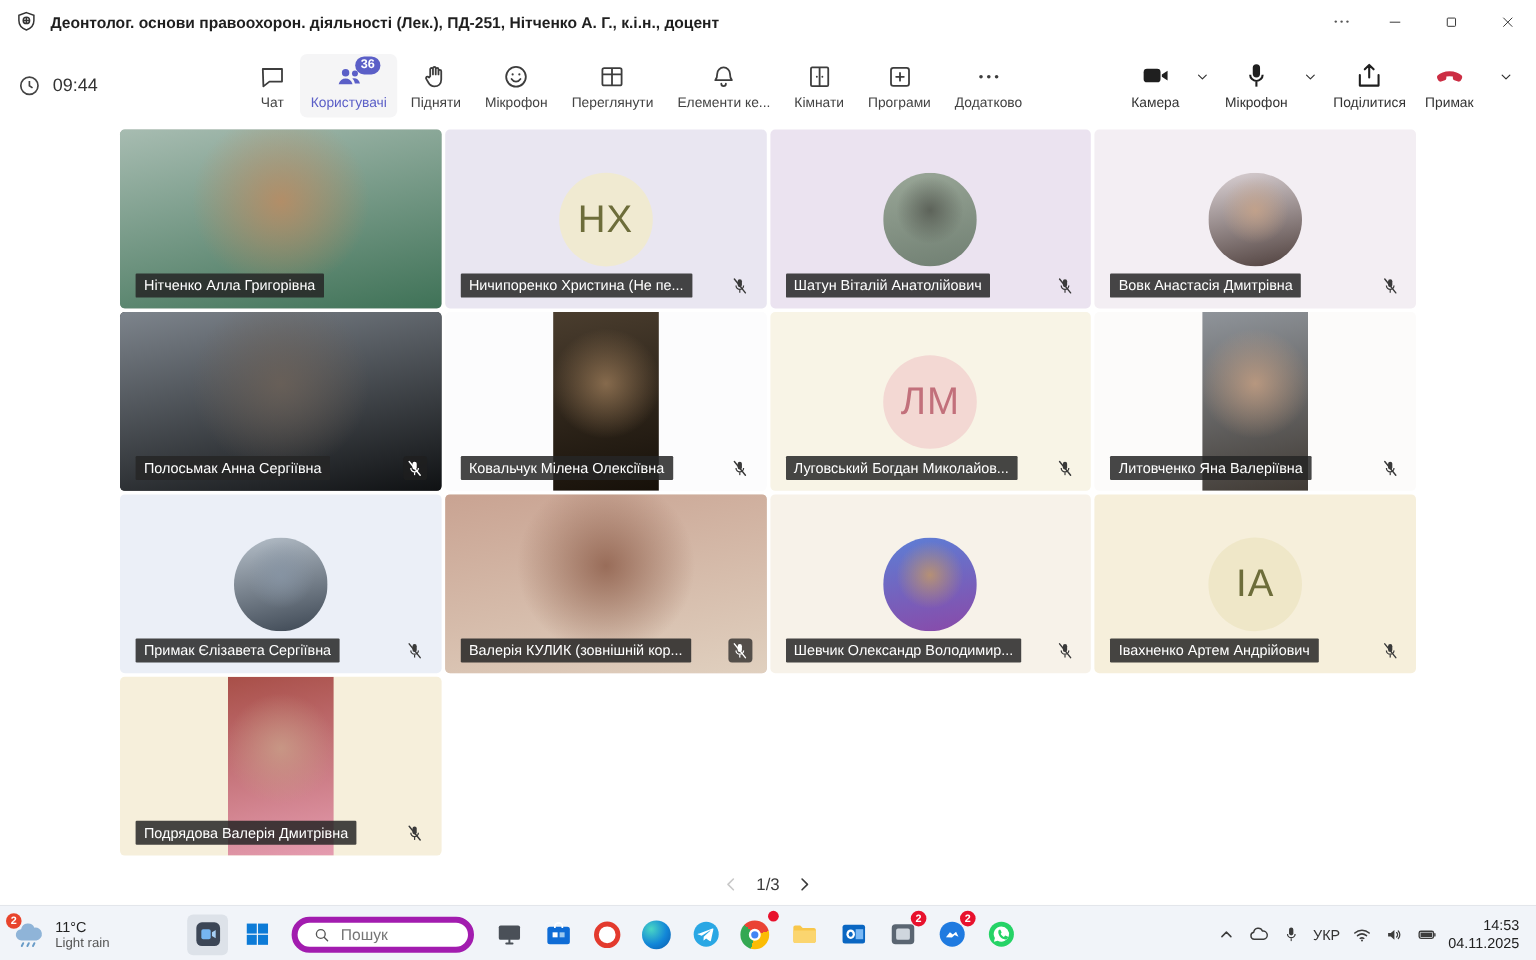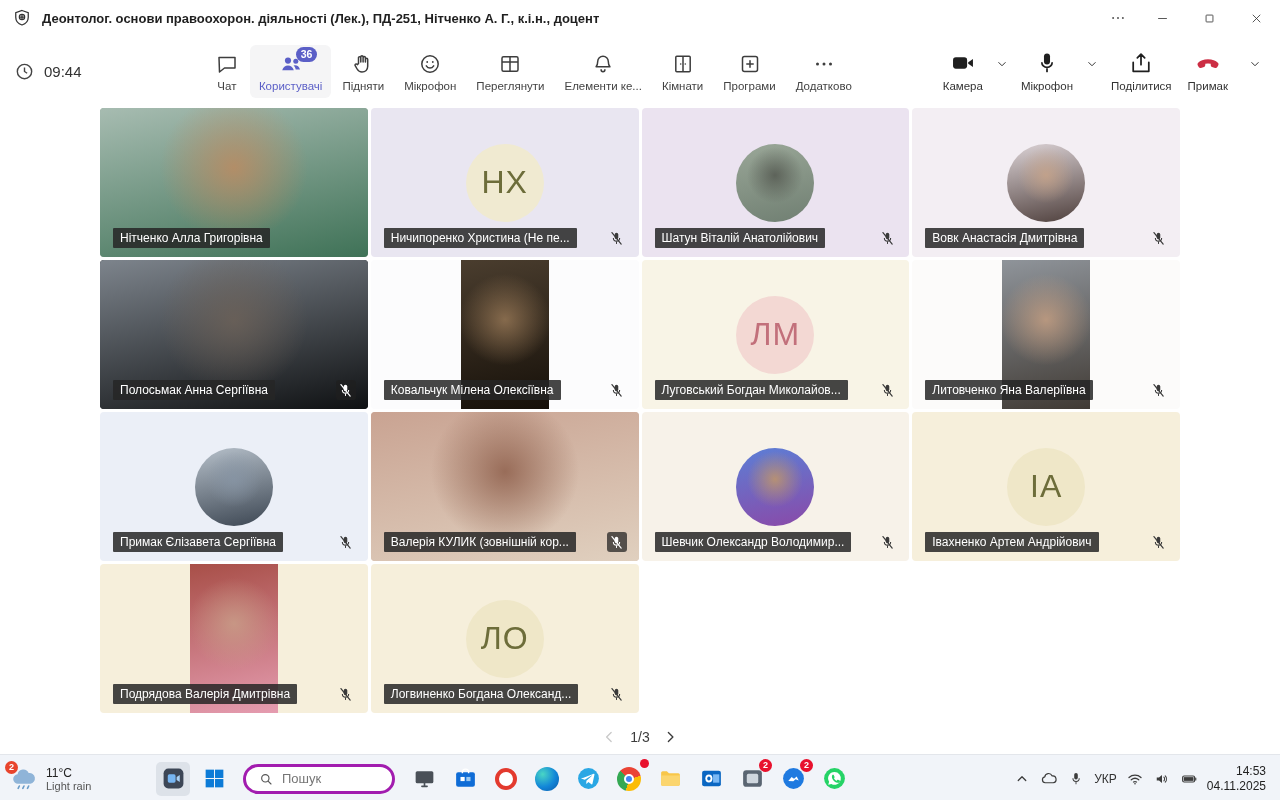--- a/index.html
+++ b/index.html
@@ -73,21 +73,21 @@
   .tb-app{position:relative;width:34px;height:34px;border-radius:5px;display:flex;align-items:center;justify-content:center;}
   .tb-app.active{background:#dde2e9;}
   .glyph{display:flex;align-items:center;justify-content:center;width:26px;height:26px;}
   .glyph svg{width:25px;height:25px;}
   .app-badge{position:absolute;top:-3px;right:-3px;background:#e8112d;color:#fff;font-size:9px;line-height:13px;min-width:13px;text-align:center;border-radius:7px;padding:0 2px;font-weight:bold;}
   .app-badge.dot{min-width:9px;width:9px;height:9px;line-height:9px;padding:0;border-radius:50%;}
   .g-opera{width:22px;height:22px;border:4px solid #e33a2e;border-radius:50%;background:#fff;display:block;}
   .g-edge{width:24px;height:24px;border-radius:50%;background:radial-gradient(circle at 32% 30%,#49d6c5,#1286d8 55%,#0a58a8);display:block;}
   .g-chrome{width:24px;height:24px;border-radius:50%;background:conic-gradient(from -45deg,#ea4335 0 120deg,#fbbc05 120deg 240deg,#34a853 240deg 360deg);display:flex;align-items:center;justify-content:center;}
   .g-chrome i{width:10px;height:10px;border-radius:50%;background:#4285f4;border:2px solid #fff;display:block;}
-  .search{display:flex;align-items:center;gap:8px;background:#fff;border:3px solid #a21caf;border-radius:16px;height:30px;width:152px;padding:0 12px;margin:0 6px;}
+  .search{display:flex;align-items:center;gap:8px;background:#fff;border:5px solid #a21caf;border-radius:16px;height:30px;width:152px;padding:0 12px;margin:0 6px;}
   .search .s-ic{width:16px;height:16px;color:#555;}
   .search .s-ic svg{width:16px;height:16px;}
   .search input{border:none;outline:none;font-size:13px;color:#333;width:100%;background:transparent;font-family:inherit;}
   .tray{margin-left:auto;display:flex;align-items:center;gap:9px;padding-right:4px;}
   .tray-ic{width:18px;height:18px;color:#3c3c3c;display:flex;align-items:center;justify-content:center;}
   .tray-ic svg{width:18px;height:18px;}
   .lang{font-size:12px;color:#333;}
   .clockbox{text-align:right;font-size:12px;color:#222;line-height:1.25;}
 </style>
 </head>
@@ -413,32 +413,20 @@
           <div class="name-label">Подрядова Валерія Дмитрівна</div>
           <span class="mic mic-dark">
             <svg viewBox="0 0 24 24" fill="currentColor">
               <rect x="9.5" y="3.8" width="5" height="9.4" rx="2.5"></rect>
               <path d="M6.8 11.3a5.2 5.2 0 0 0 10.4 0h-1.5a3.7 3.7 0 0 1-7.4 0z"></path>
               <rect x="11.3" y="16.3" width="1.4" height="3.4"></rect>
               <path d="M5.6 3.6l13 16.2" stroke="currentColor" stroke-width="1.7" stroke-linecap="round"></path>
             </svg>
           </span>
         </div>
-        <div class="tile kind-initials" style="background: rgb(246, 239, 219);">
-          <div class="avatar initials" style="background:#efe7c8;color:#6d6d3a">ЛО</div>
-          <div class="name-label">Логвиненко Богдана Олександ...</div>
-          <span class="mic mic-dark">
-            <svg viewBox="0 0 24 24" fill="currentColor">
-              <rect x="9.5" y="3.8" width="5" height="9.4" rx="2.5"></rect>
-              <path d="M6.8 11.3a5.2 5.2 0 0 0 10.4 0h-1.5a3.7 3.7 0 0 1-7.4 0z"></path>
-              <rect x="11.3" y="16.3" width="1.4" height="3.4"></rect>
-              <path d="M5.6 3.6l13 16.2" stroke="currentColor" stroke-width="1.7" stroke-linecap="round"></path>
-            </svg>
-          </span>
-        </div>
       </div>
     <div class="pagination">
       <button class="pg disabled">
         <svg viewBox="0 0 24 24" fill="none" stroke="currentColor" stroke-width="1.8" stroke-linecap="round" stroke-linejoin="round">
             <path d="M14.5 6l-6 6 6 6"></path>
           </svg>
       </button>
       <span class="pg-label">1/3</span>
       <button class="pg">
         <svg viewBox="0 0 24 24" fill="none" stroke="currentColor" stroke-width="1.8" stroke-linecap="round" stroke-linejoin="round">

